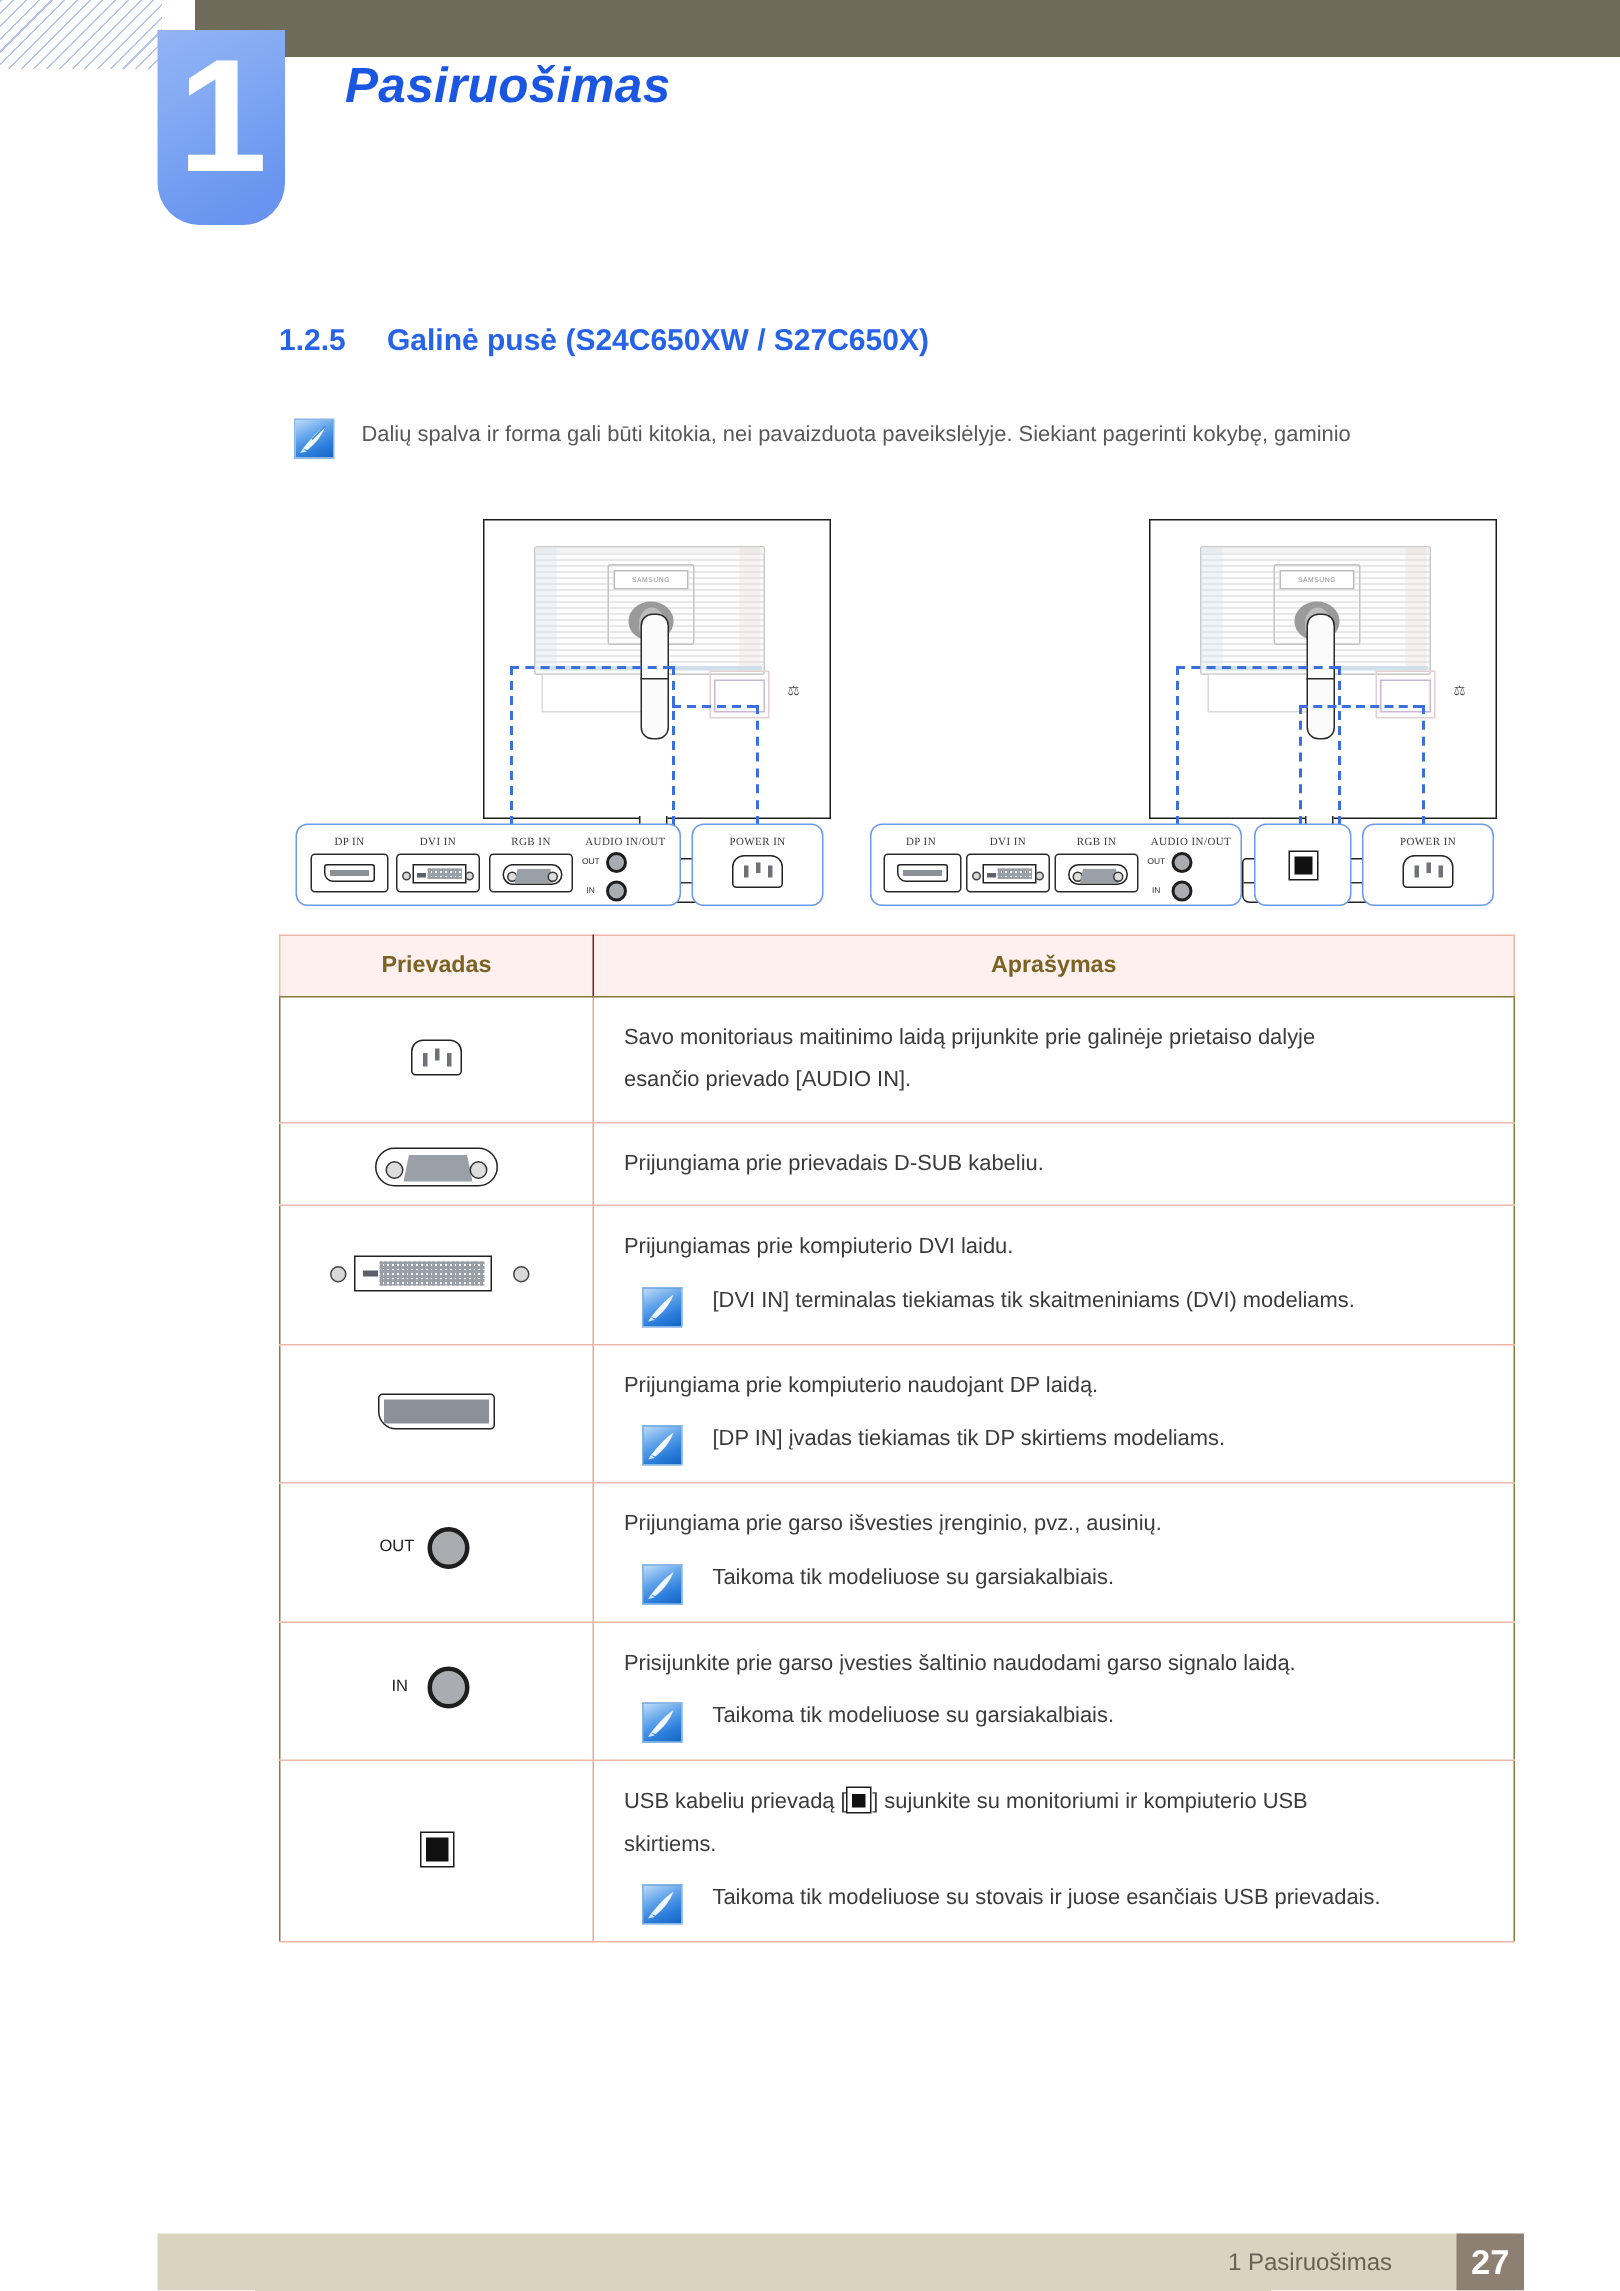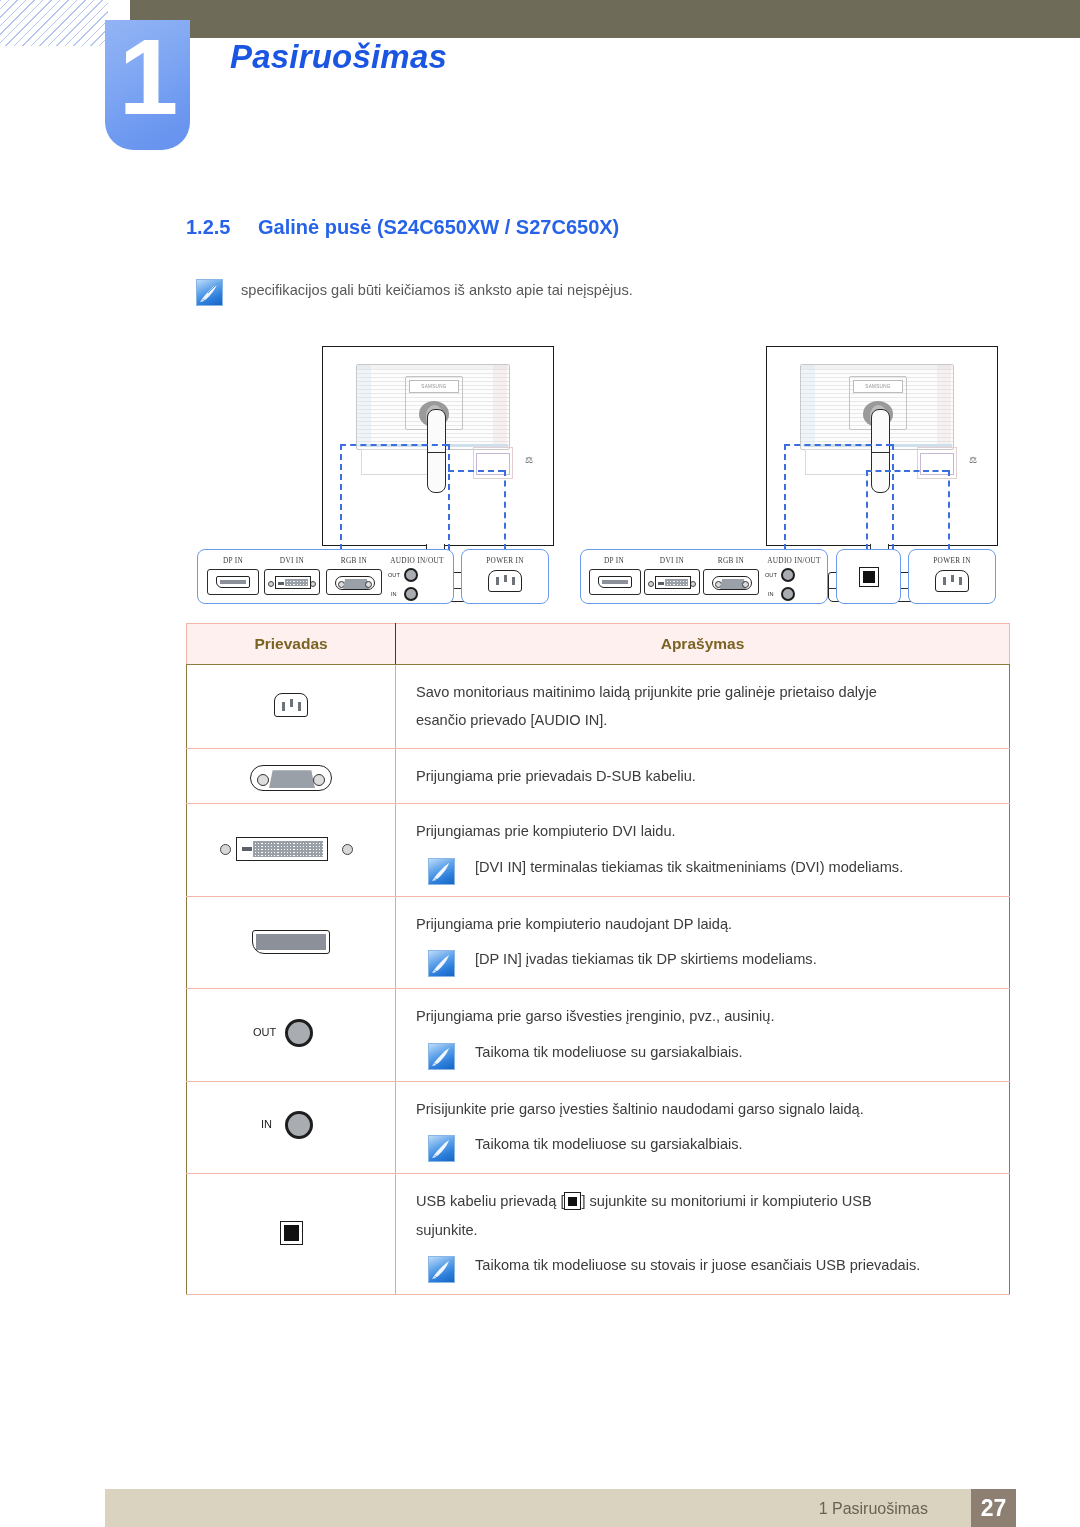--- a/index.html
+++ b/index.html
@@ -496,21 +496,21 @@
 <div class="note-block">
   <span class="note-ico">
     <span class="sq"></span>
     <svg viewBox="0 0 27 27" width="27" height="27">
       <path d="M6 20 C10 15 15 9 21 5 C19 11 14 17 9 21 Z" fill="#ffffff" opacity="0.92"></path>
       <path d="M6 20 L4 23 L8.5 22 Z" fill="#ffffff" opacity="0.8"></path>
       <path d="M12 14 C15 11 18 8 21 5" stroke="#2e7fdc" stroke-width="0.8" fill="none"></path>
     </svg>
   </span>
   <div class="note-text">
-    <div>specifikacijos gali būti keičiamos iš anksto apie tai neįspėjus.</div>
+    <div>Dalių spalva ir forma gali būti kitokia, nei pavaizduota paveikslėlyje. Siekiant pagerinti kokybę, gaminio</div>
   </div>
 </div>
 
 <div class="diagram left">
   <div class="mon-frame">
     <div class="mon-panel"></div>
     <div class="mon-tint-l"></div>
     <div class="mon-tint-r"></div>
     <div class="mon-vesa"></div>
     <div class="mon-label">SAMSUNG</div>
@@ -780,21 +780,21 @@
     <tr>
       <td class="c1">
         <span class="cellicon" style="width:30px;height:32px;">
           <span class="usb-conn" style="left:4px; top:5px; width:23px; height:24px;"></span>
         </span>
       </td>
       <td class="c2">
         <div class="desc-line">
           <span>USB kabeliu prievadą [</span><span class="inline-usb"></span><span>] sujunkite su monitoriumi ir kompiuterio USB</span>
         </div>
-        <div class="desc-line">sujunkite.</div>
+        <div class="desc-line">skirtiems.</div>
         <div class="sub-note">
           <span class="note-ico">
             <span class="sq"></span>
             <svg viewBox="0 0 27 27" width="27" height="27">
               <path d="M6 20 C10 15 15 9 21 5 C19 11 14 17 9 21 Z" fill="#ffffff" opacity="0.92"></path>
               <path d="M6 20 L4 23 L8.5 22 Z" fill="#ffffff" opacity="0.8"></path>
             </svg>
           </span>
           <span class="sn-text">Taikoma tik modeliuose su stovais ir juose esančiais USB prievadais.</span>
         </div>

